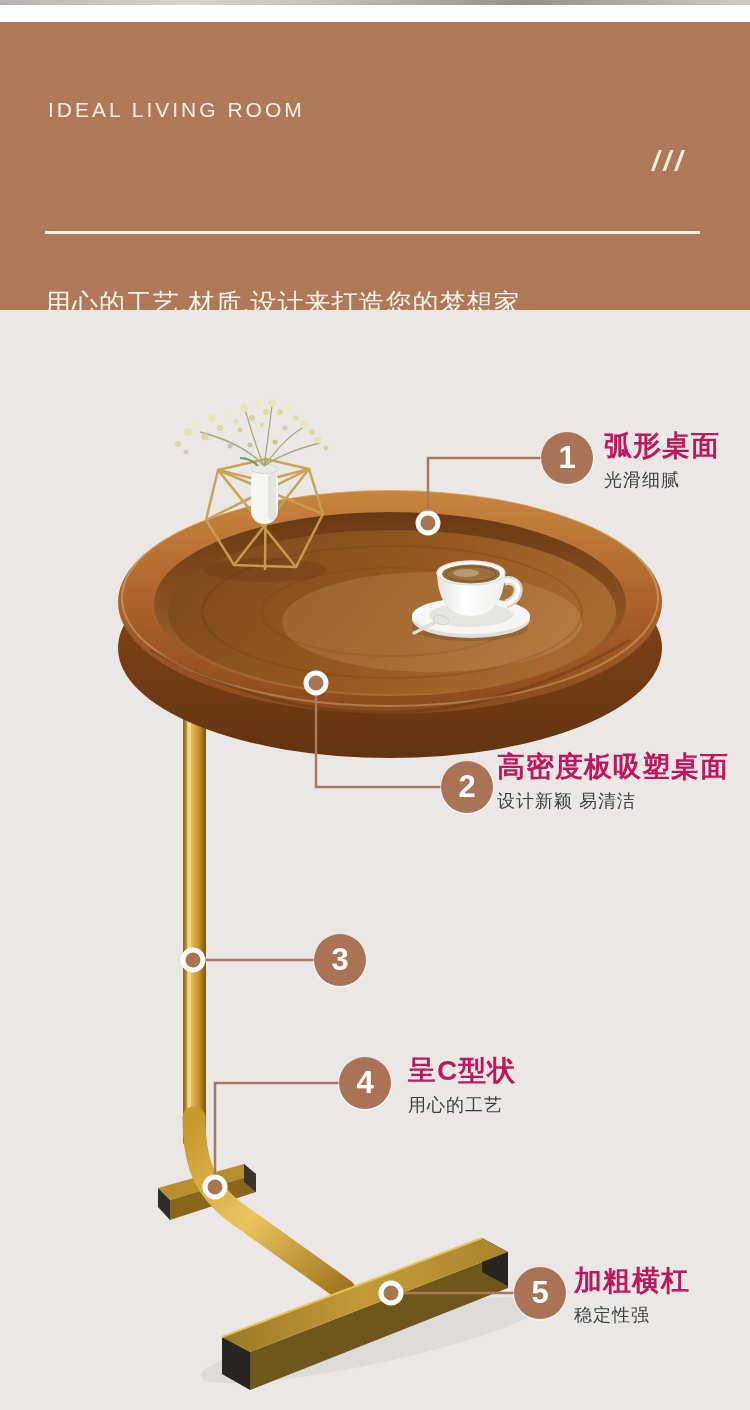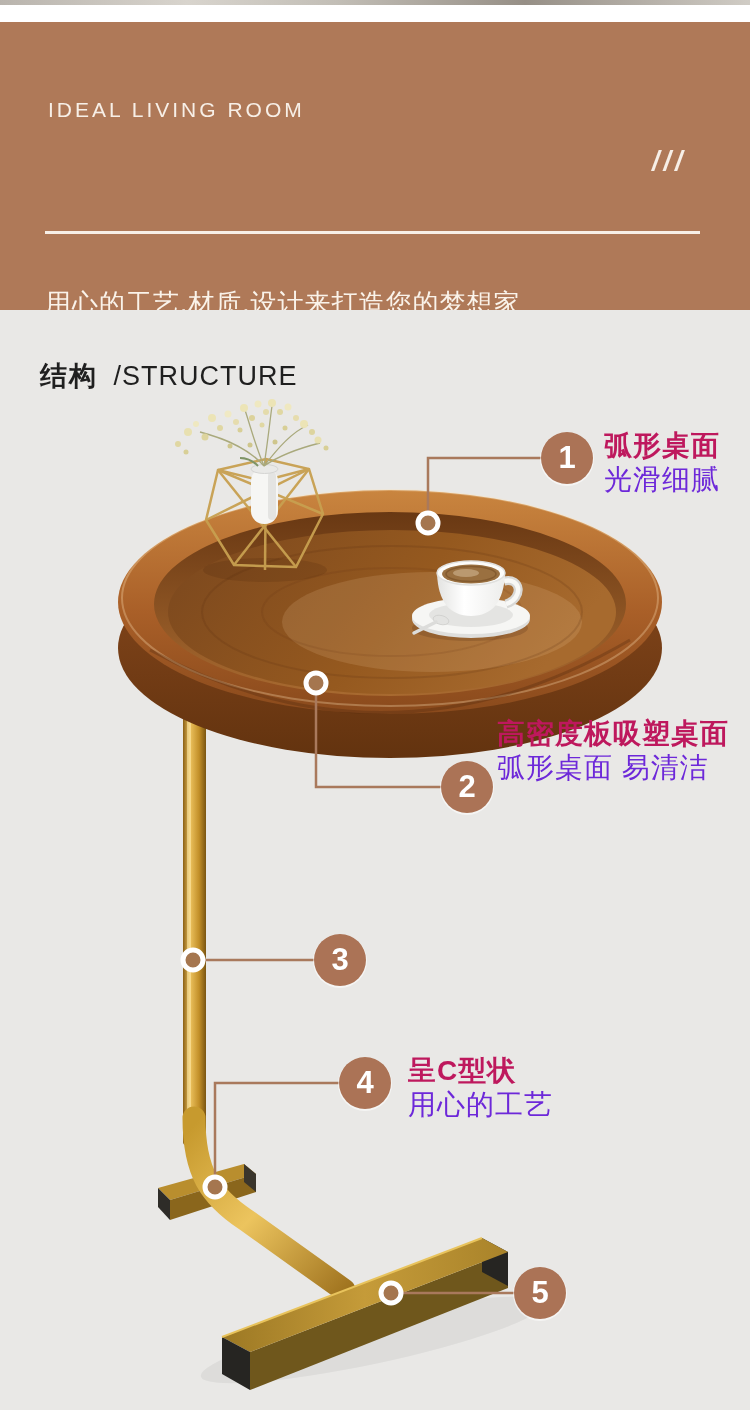--- a/index.html
+++ b/index.html
@@ -25,42 +25,38 @@
   .section-head .zh { font-weight:600; letter-spacing:2px; }
   .section-head .en { font-weight:500; margin-left:8px; letter-spacing:1px; }
 
   .illustration-svg { position:absolute; left:0; top:310px; width:750px; height:1100px; }
 
   .callout-circle { position:absolute; width:52px; height:52px; border-radius:50%;
     background:#ab7356; color:#fff; display:flex; align-items:center; justify-content:center;
     font-size:31px; font-weight:bold; box-shadow:0 1px 0 1px rgba(255,255,255,0.55); }
   .callout-text { position:absolute; }
   .callout-title { font-size:28px; font-weight:bold; color:#be185d; line-height:32px; letter-spacing:1px; }
-  .callout-desc { font-size:28px; color:#6d28d9; line-height:26px; margin-top:5px; letter-spacing:1px; }
+  .callout-desc { font-size:18px; color:#404040; line-height:26px; margin-top:5px; letter-spacing:1px; }
 </style>
 </head>
 <body>
 
 <div class="page">
 
   <div class="top-strip"></div>
 
   <div class="header">
     <div class="eyebrow">IDEAL LIVING ROOM</div>
     <div class="slashes">///</div>
     <div class="header-rule"></div>
     <div class="header-sub">用心的工艺,材质,设计来打造您的梦想家</div>
   </div>
 
   <div class="body-area"></div>
 
-  <div class="section-head">
-    <span class="zh">结构</span>
-    <span class="en">/STRUCTURE</span>
-  </div>
 
   <svg class="illustration-svg" viewBox="0 310 750 1100">
     <defs>
       <linearGradient id="poleGrad" x1="0" y1="0" x2="1" y2="0">
         <stop offset="0" stop-color="#8a5f14"></stop>
           <stop offset="0.3" stop-color="#edc35f"></stop>
         <stop offset="0.7" stop-color="#c28f28"></stop>
           <stop offset="1" stop-color="#7a5512"></stop>
       </linearGradient>
       <linearGradient id="tubeGrad" gradientUnits="userSpaceOnUse" x1="180" y1="1140" x2="350" y2="1300">
@@ -227,34 +223,38 @@
     <span>1</span>
   </div>
   <div class="callout-text" style="left:604px; top:430px;">
     <div class="callout-title">弧形桌面</div>
     <div class="callout-desc">光滑细腻</div>
   </div>
 
   <div class="callout-circle" style="left:441px; top:761px;">
     <span>2</span>
   </div>
-  <div class="callout-text" style="left:497px; top:718px;">
+  <div class="callout-text" style="left:497px; top:751px;">
     <div class="callout-title">高密度板吸塑桌面</div>
-    <div class="callout-desc">弧形桌面 易清洁</div>
+    <div class="callout-desc">设计新颖 易清洁</div>
   </div>
 
   <div class="callout-circle" style="left:314px; top:934px;">
     <span>3</span>
   </div>
 
   <div class="callout-circle" style="left:339px; top:1057px;">
     <span>4</span>
   </div>
   <div class="callout-text" style="left:400px; top:1055px;margin-left:8px;">
     <div class="callout-title">呈C型状</div>
     <div class="callout-desc">用心的工艺</div>
   </div>
 
   <div class="callout-circle" style="left:514px; top:1267px;">
     <span>5</span>
   </div>
+  <div class="callout-text" style="left:574px; top:1265px;">
+    <div class="callout-title">加粗横杠</div>
+    <div class="callout-desc">稳定性强</div>
+  </div>
 
 </div>
 
 </body></html>

